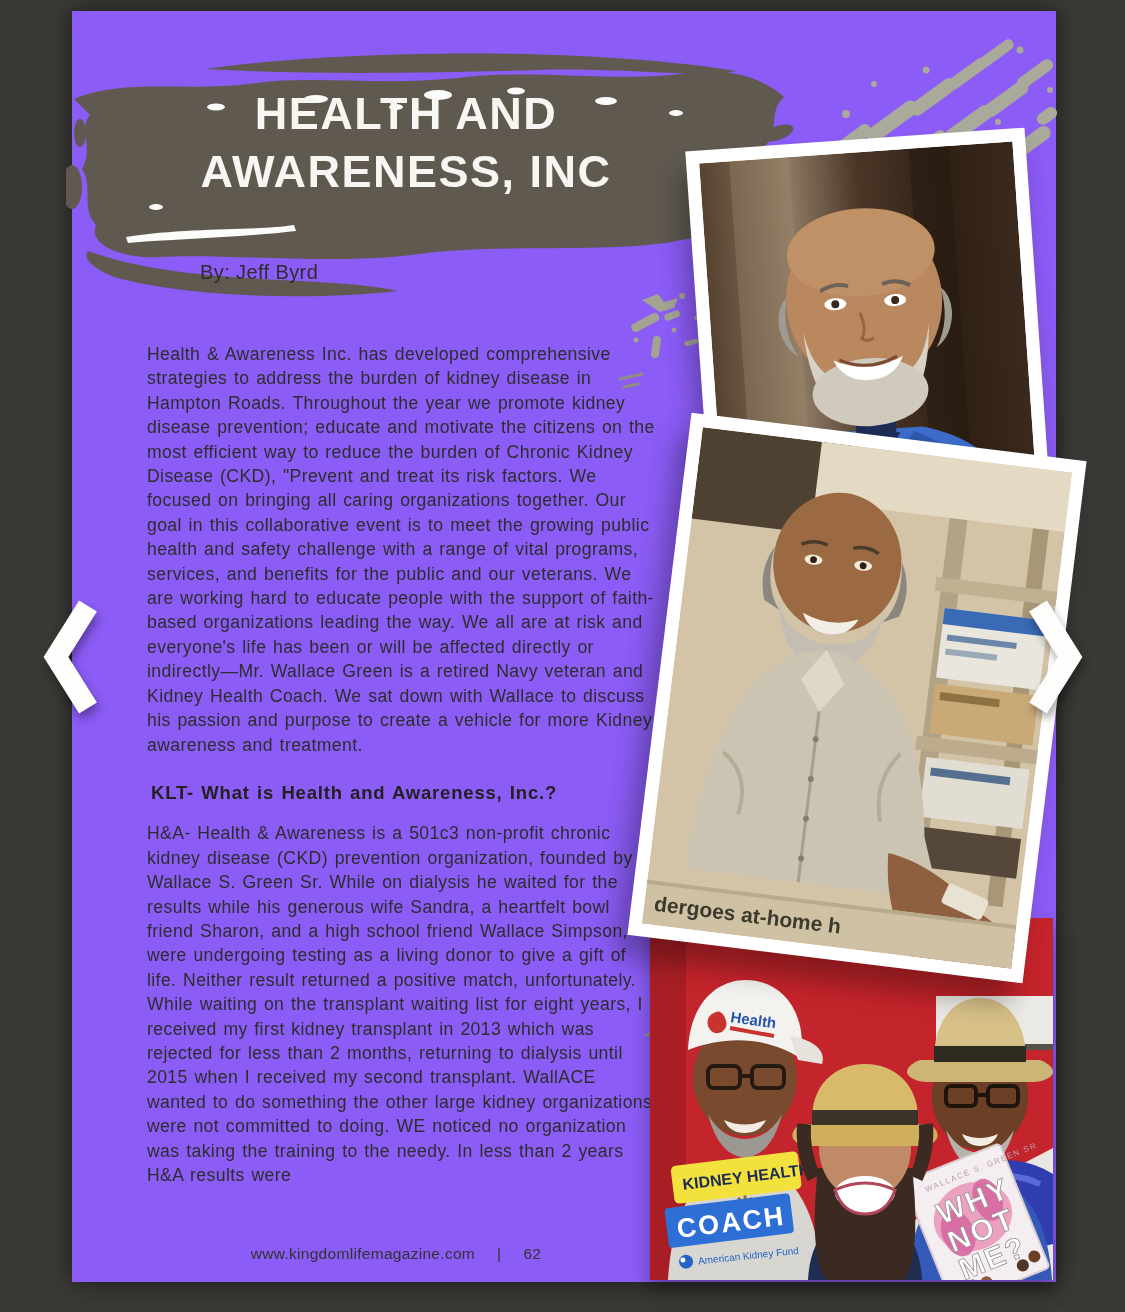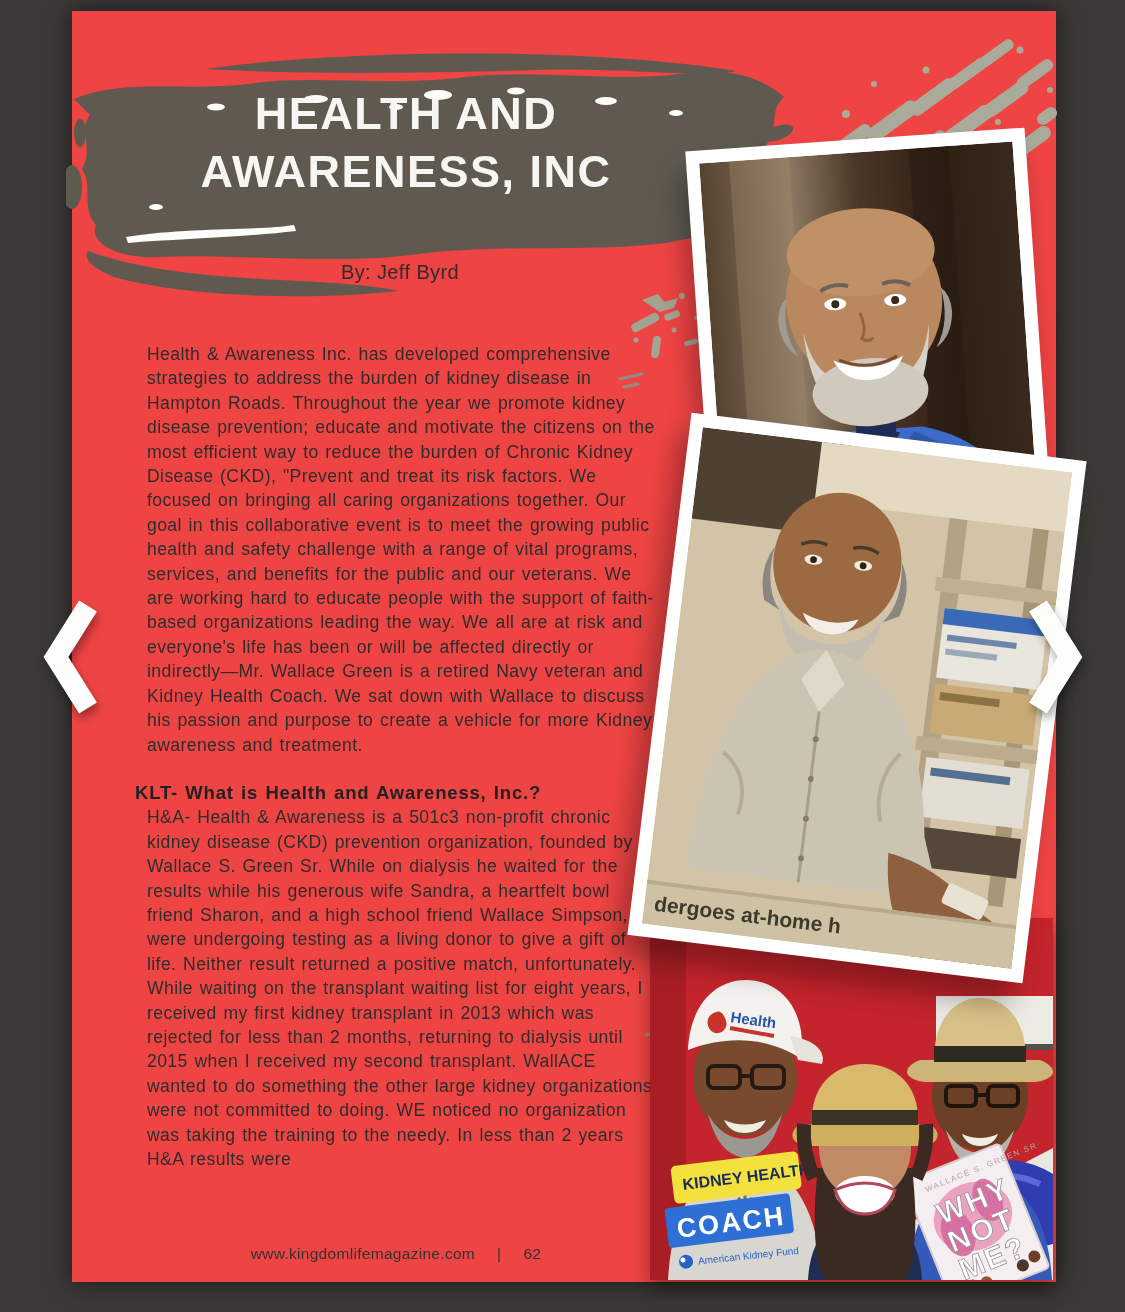--- a/index.html
+++ b/index.html
@@ -3,42 +3,42 @@
 <meta charset="utf-8">
 <style>
   html,body{margin:0;padding:0;}
   body{
     width:1125px;height:1312px;position:relative;overflow:hidden;
     background:#3a3936;
     font-family:"Liberation Sans",sans-serif;
   }
   .page{
     position:absolute;left:72px;top:11px;width:984px;height:1271px;
-    background:#ef4444;box-shadow:0 0 22px rgba(0,0,0,.55);
+    background:#8b5cf6;box-shadow:0 0 22px rgba(0,0,0,.55);
   }
   .abs{position:absolute;}
   
   .brush-wrap{left:-6px;top:26px;width:744px;height:264px;}
   .title-block{
     left:44px;top:74px;width:580px;text-align:center;
     color:#f7f6f3;font-weight:bold;font-size:45px;line-height:58px;
     letter-spacing:1.5px;z-index:3;
   }
   .byline{
-    left:128px;top:250px;width:400px;text-align:center;
+    left:128px;top:250px;width:400px;text-align:left;
     color:#2e2d2b;font-size:20px;letter-spacing:.4px;z-index:3;
   }
   
   .article{
     left:63px;top:331px;width:522px;color:#2d2d2c;
     font-size:17.6px;line-height:24.4px;letter-spacing:.4px;word-spacing:1.4px;
   }
   .article p{margin:0 0 24px 12px;}
   .article h2{
-    margin:0;font-size:18.5px;line-height:24.4px;letter-spacing:.8px;
+    margin:16px;font-size:18.5px;line-height:24.4px;letter-spacing:.8px;
     color:#222120;font-weight:bold;
   }
   .footer{
     left:63px;top:1234px;width:522px;display:flex;justify-content:center;
     gap:22px;font-size:15.5px;color:#33322f;letter-spacing:.3px;
   }
   
   .photo{position:absolute;background:#fff;}
   .photo-top{
     left:628px;top:128px;padding:13px 13px 15px 13px;

